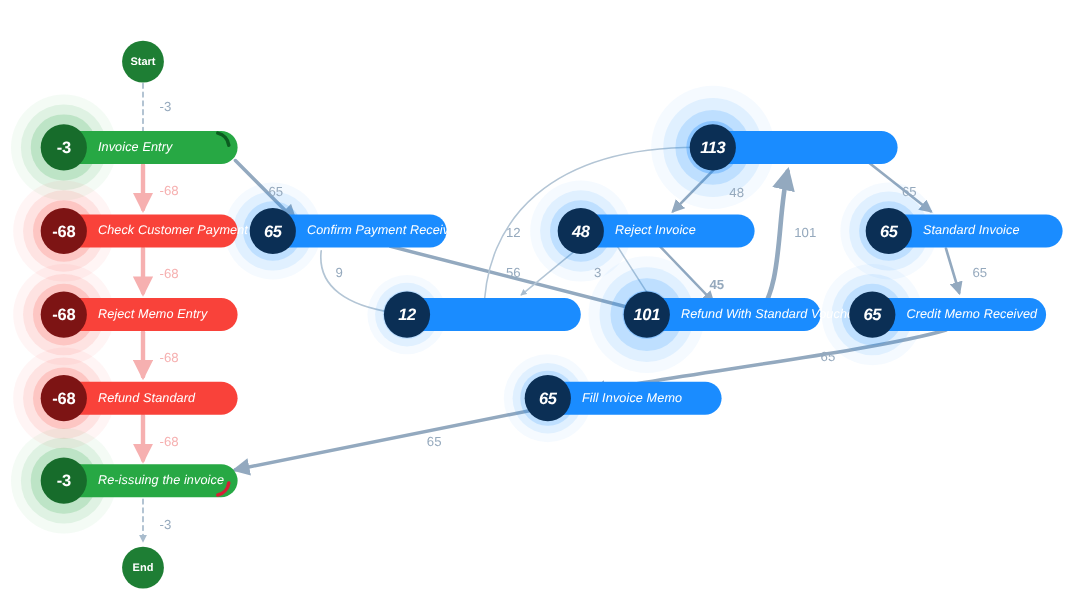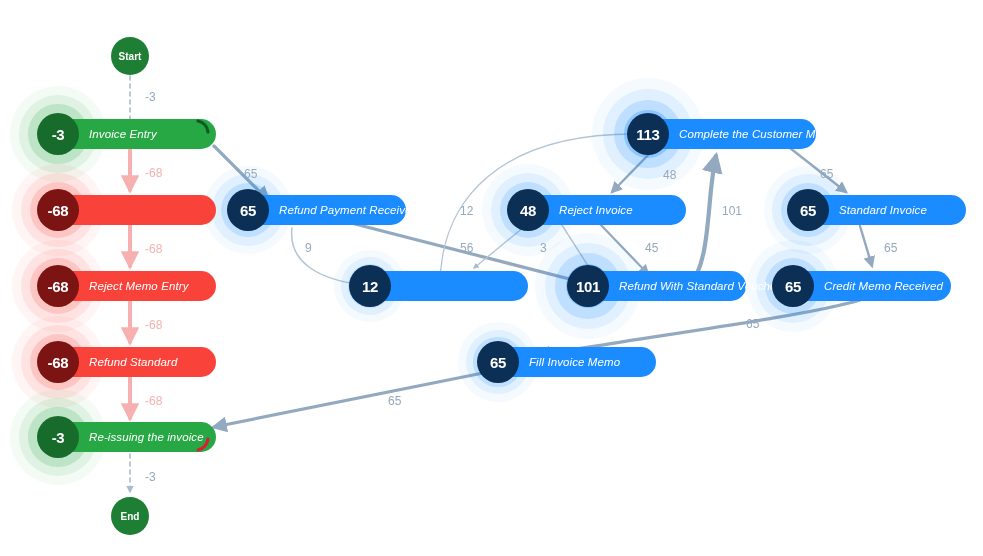--- a/index.html
+++ b/index.html
@@ -12,21 +12,21 @@
   .node{position:absolute;height:30px;border-radius:15px;display:flex;
         align-items:center;white-space:nowrap;}
   .node .bar{position:absolute;left:0;top:0;height:30px;border-radius:15px;}
   .node .badge{position:absolute;left:-1px;top:-6px;width:42px;height:42px;
         border-radius:50%;display:flex;align-items:center;justify-content:center;
         font-size:15px;font-weight:bold;color:#fff;letter-spacing:-0.3px;z-index:3;}
   .node .label{position:relative;z-index:2;font-size:11.5px;font-style:italic;
         color:#ffffff;padding-left:51px;letter-spacing:.1px;}
 
   .n-blue .bar{background:#1a8cff;}
-  .n-blue .badge{background:#0b2f55;}
+  .n-blue .badge{background:#0b2f55;font-style:italic;}
   .n-green .bar{background:#27a844;}
   .n-green .badge{background:#176c2b;}
   .n-red .bar{background:#f9423a;}
   .n-red .badge{background:#7d1414;}
 
   
   .glow{position:absolute;border-radius:50%;pointer-events:none;z-index:0;}
 
   
   .term{position:absolute;width:38px;height:38px;border-radius:50%;
@@ -158,20 +158,21 @@
         <div class="bar" style="width: 178px;"></div>
         <div class="badge">-3</div>
         <div class="label">Invoice Entry</div>
         <svg class="arc" width="24" height="30" style="left: 156px; top: 0px;">
           <path d="M4,2 A13,13 0 0 1 14,13" stroke="#0b5c20" fill="none" stroke-width="3.2" stroke-linecap="round"></path>
         </svg>
       </div>
       <div class="node n-red" style="left: 38px; top: 195px; width: 178px;">
         <div class="bar" style="width: 178px;"></div>
         <div class="badge">-68</div>
+        <div class="label">Check Customer Payment</div>
       </div>
       <div class="node n-red" style="left: 38px; top: 271px; width: 178px;">
         <div class="bar" style="width: 178px;"></div>
         <div class="badge">-68</div>
         <div class="label">Reject Memo Entry</div>
       </div>
       <div class="node n-red" style="left: 38px; top: 347px; width: 178px;">
         <div class="bar" style="width: 178px;"></div>
         <div class="badge">-68</div>
         <div class="label">Refund Standard</div>
@@ -180,40 +181,39 @@
         <div class="bar" style="width: 178px;"></div>
         <div class="badge">-3</div>
         <div class="label">Re-issuing the invoice</div>
         <svg class="arc" width="24" height="30" style="left: 156px; top: 0px;">
           <path d="M14,17 A13,13 0 0 1 4,28" stroke="#d61f35" fill="none" stroke-width="3.2" stroke-linecap="round"></path>
         </svg>
       </div>
       <div class="node n-blue" style="left: 228px; top: 195px; width: 178px;">
         <div class="bar" style="width: 178px;"></div>
         <div class="badge">65</div>
-        <div class="label">Refund Payment Received</div>
+        <div class="label">Confirm Payment Received</div>
       </div>
       <div class="node n-blue" style="left: 350px; top: 271px; width: 178px;">
         <div class="bar" style="width: 178px;"></div>
         <div class="badge">12</div>
       </div>
       <div class="node n-blue" style="left: 508px; top: 195px; width: 178px;">
         <div class="bar" style="width: 178px;"></div>
         <div class="badge">48</div>
         <div class="label">Reject Invoice</div>
       </div>
       <div class="node n-blue" style="left: 568px; top: 271px; width: 178px;">
         <div class="bar" style="width: 178px;"></div>
         <div class="badge">101</div>
         <div class="label">Refund With Standard Voucher</div>
       </div>
       <div class="node n-blue" style="left: 628px; top: 119px; width: 188px;">
         <div class="bar" style="width: 188px;"></div>
         <div class="badge">113</div>
-        <div class="label">Complete the Customer Memo</div>
       </div>
       <div class="node n-blue" style="left: 788px; top: 195px; width: 178px;">
         <div class="bar" style="width: 178px;"></div>
         <div class="badge">65</div>
         <div class="label">Standard Invoice</div>
       </div>
       <div class="node n-blue" style="left: 773px; top: 271px; width: 178px;">
         <div class="bar" style="width: 178px;"></div>
         <div class="badge">65</div>
         <div class="label">Credit Memo Received</div>
@@ -234,21 +234,21 @@
       <div class="elabel pink" style="left: 145px; top: 242px;">-68</div>
       <div class="elabel pink" style="left: 145px; top: 318px;">-68</div>
       <div class="elabel pink" style="left: 145px; top: 394px;">-68</div>
       <div class="elabel" style="left: 145px; top: 470px;">-3</div>
       <div class="elabel" style="left: 244px; top: 167px;">65</div>
       <div class="elabel" style="left: 305px; top: 241px;">9</div>
       <div class="elabel" style="left: 460px; top: 204px;">12</div>
       <div class="elabel" style="left: 460px; top: 241px;">56</div>
       <div class="elabel" style="left: 540px; top: 241px;">3</div>
       <div class="elabel" style="left: 663px; top: 168px;">48</div>
-      <div class="elabel" style="left: 645px; top: 241px;">45</div>
+      <div class="elabel" style="left: 645px; top: 252px; font-weight: bold;">45</div>
       <div class="elabel" style="left: 722px; top: 204px;">101</div>
       <div class="elabel" style="left: 820px; top: 167px;">65</div>
       <div class="elabel" style="left: 884px; top: 241px;">65</div>
       <div class="elabel" style="left: 746px; top: 317px;">65</div>
       <div class="elabel" style="left: 388px; top: 394px;">65</div>
     </div>
 
 </div>
 
 </body></html>

